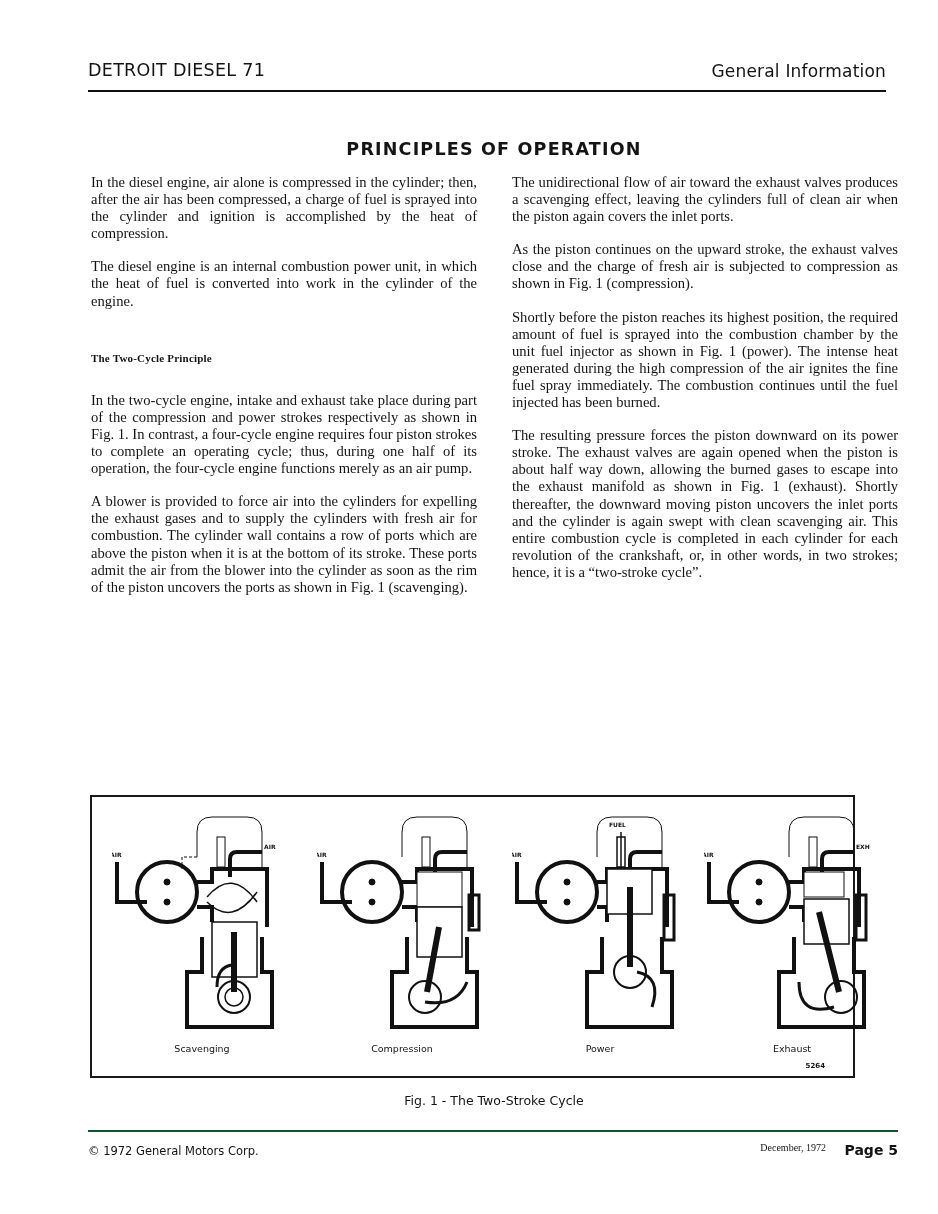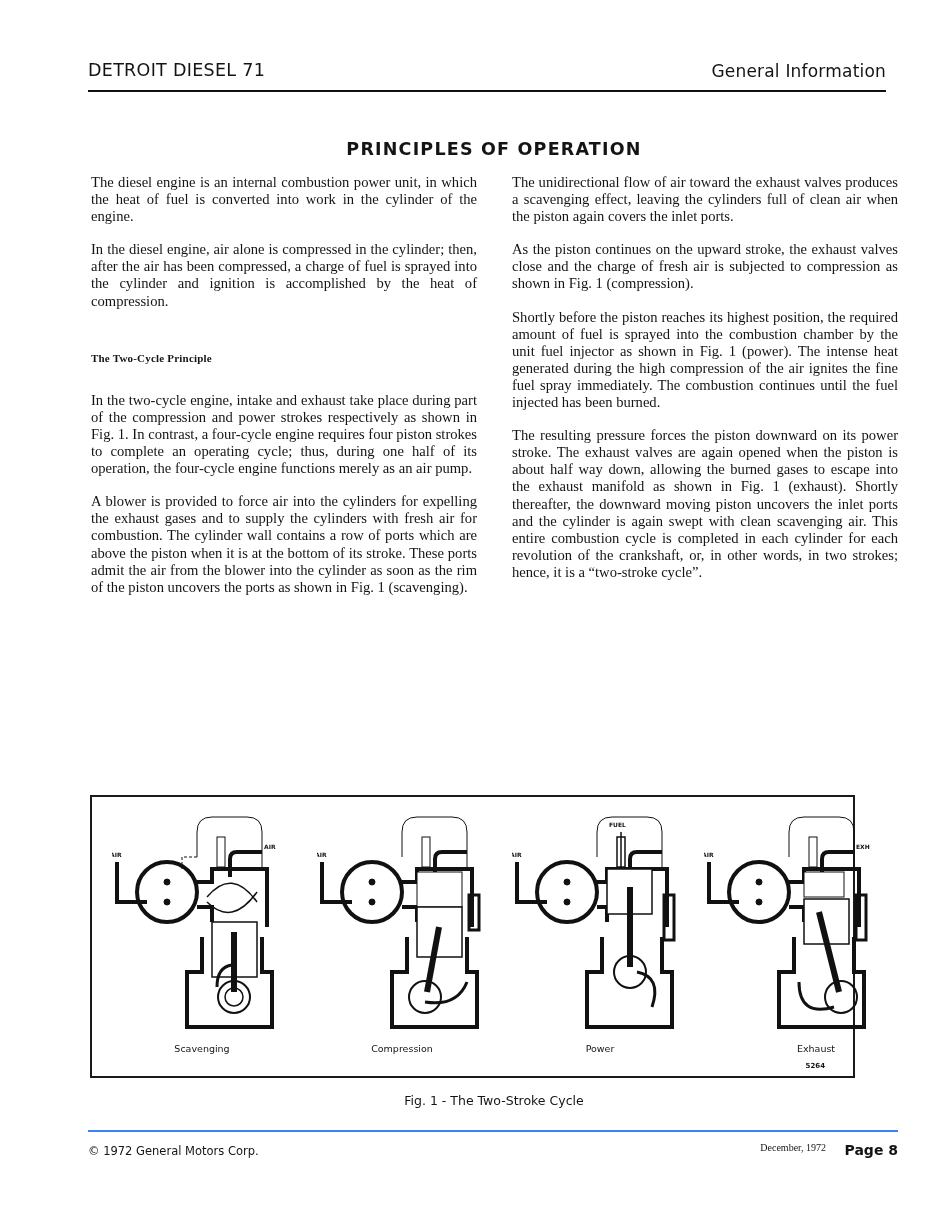--- a/index.html
+++ b/index.html
@@ -20,38 +20,38 @@
 
   .figure { position: absolute; left: 90px; top: 795px; width: 765px; height: 283px; border: 2px solid #1a1a1a; }
   .engine { position: absolute; top: 10px; width: 170px; height: 235px; }
   .engine svg { width: 100%; height: 100%; }
   .caption-label { position: absolute; top: 246px; font-family: "DejaVu Sans", "Liberation Sans", sans-serif; font-size: 9.5px; transform: translateX(-50%); white-space: nowrap; }
   .fig-num { position: absolute; right: 28px; top: 265px; font-family: "DejaVu Sans", "Liberation Sans", sans-serif; font-weight: bold; font-size: 7px; }
   .label-small { font-family: "DejaVu Sans", "Liberation Sans", sans-serif; font-weight: bold; font-size: 6px; }
 
   .fig-caption { position: absolute; left: 0; width: 988px; top: 1093px; text-align: center; font-family: "DejaVu Sans", "Liberation Sans", sans-serif; font-size: 12.5px; }
 
-  .footer { position: absolute; left: 88px; top: 1130px; width: 810px; border-top: 2px solid #3b82f6; height: 40px; }
+  .footer { position: absolute; left: 88px; top: 1130px; width: 810px; border-top: 2px solid #14532d; height: 40px; }
   .footer .copy { position: absolute; left: 0; top: 12px; font-family: "DejaVu Sans", "Liberation Sans", sans-serif; font-size: 11.5px; }
   .footer .date { position: absolute; right: 72px; top: 10px; font-family: "Liberation Serif", "DejaVu Serif", serif; font-size: 10px; }
   .footer .page { position: absolute; right: 0; top: 10px; font-family: "DejaVu Sans", "Liberation Sans", sans-serif; font-size: 14px; font-weight: bold; }
 </style>
 </head>
 <body>
 
 <div class="header">
   <span class="left">DETROIT DIESEL 71</span>
   <span class="right">General Information</span>
 </div>
 
 <div class="title">PRINCIPLES OF OPERATION</div>
 
 <div class="col col-left">
+  <p>In the diesel engine, air alone is compressed in the cylinder; then, after the air has been compressed, a charge of fuel is sprayed into the cylinder and ignition is accomplished by the heat of compression.</p>
   <p>The diesel engine is an internal combustion power unit, in which the heat of fuel is converted into work in the cylinder of the engine.</p>
-  <p>In the diesel engine, air alone is compressed in the cylinder; then, after the air has been compressed, a charge of fuel is sprayed into the cylinder and ignition is accomplished by the heat of compression.</p>
   <h3>The Two-Cycle Principle</h3>
   <p>In the two-cycle engine, intake and exhaust take place during part of the compression and power strokes respectively as shown in Fig. 1. In contrast, a four-cycle engine requires four piston strokes to complete an operating cycle; thus, during one half of its operation, the four-cycle engine functions merely as an air pump.</p>
   <p>A blower is provided to force air into the cylinders for expelling the exhaust gases and to supply the cylinders with fresh air for combustion. The cylinder wall contains a row of ports which are above the piston when it is at the bottom of its stroke. These ports admit the air from the blower into the cylinder as soon as the rim of the piston uncovers the ports as shown in Fig. 1 (scavenging).</p>
 </div>
 
 <div class="col col-right">
   <p>The unidirectional flow of air toward the exhaust valves produces a scavenging effect, leaving the cylinders full of clean air when the piston again covers the inlet ports.</p>
   <p>As the piston continues on the upward stroke, the exhaust valves close and the charge of fresh air is subjected to compression as shown in Fig. 1 (compression).</p>
   <p>Shortly before the piston reaches its highest position, the required amount of fuel is sprayed into the combustion chamber by the unit fuel injector as shown in Fig. 1 (power). The intense heat generated during the high compression of the air ignites the fine fuel spray immediately. The combustion continues until the fuel injected has been burned.</p>
   <p>The resulting pressure forces the piston downward on its power stroke. The exhaust valves are again opened when the piston is about half way down, allowing the burned gases to escape into the exhaust manifold as shown in Fig. 1 (exhaust). Shortly thereafter, the downward moving piston uncovers the inlet ports and the cylinder is again swept with clean scavenging air. This entire combustion cycle is completed in each cylinder for each revolution of the crankshaft, or, in other words, in two strokes; hence, it is a “two-stroke cycle”.</p>
@@ -147,24 +147,24 @@
       <line x1="115" y1="105" x2="135" y2="185" stroke-width="6"></line>
       <circle cx="137" cy="190" r="16" stroke-width="2"></circle>
       <path d="M130 200 Q95 210 95 175" stroke-width="3"></path>
       <rect x="152" y="88" width="10" height="45" stroke-width="3"></rect>
       <circle cx="55" cy="75" r="3" fill="#111"></circle>
       <circle cx="55" cy="95" r="3" fill="#111"></circle>
       <text x="-2" y="50" class="label-small" fill="#111" stroke="none">AIR</text>
       <text x="152" y="42" class="label-small" fill="#111" stroke="none">EXH</text>
     </svg>
   </div>
-  <div class="caption-label" style="left:700px;margin-left:24px;">Exhaust</div>
+  <div class="caption-label" style="left:700px;">Exhaust</div>
 
   <div class="fig-num">5264</div>
 </div>
 
 <div class="fig-caption">Fig. 1 - The Two-Stroke Cycle</div>
 
 <div class="footer">
   <span class="copy">© 1972 General Motors Corp.</span>
   <span class="date">December, 1972</span>
-  <span class="page">Page 8</span>
+  <span class="page">Page 5</span>
 </div>
 
 </body></html>

